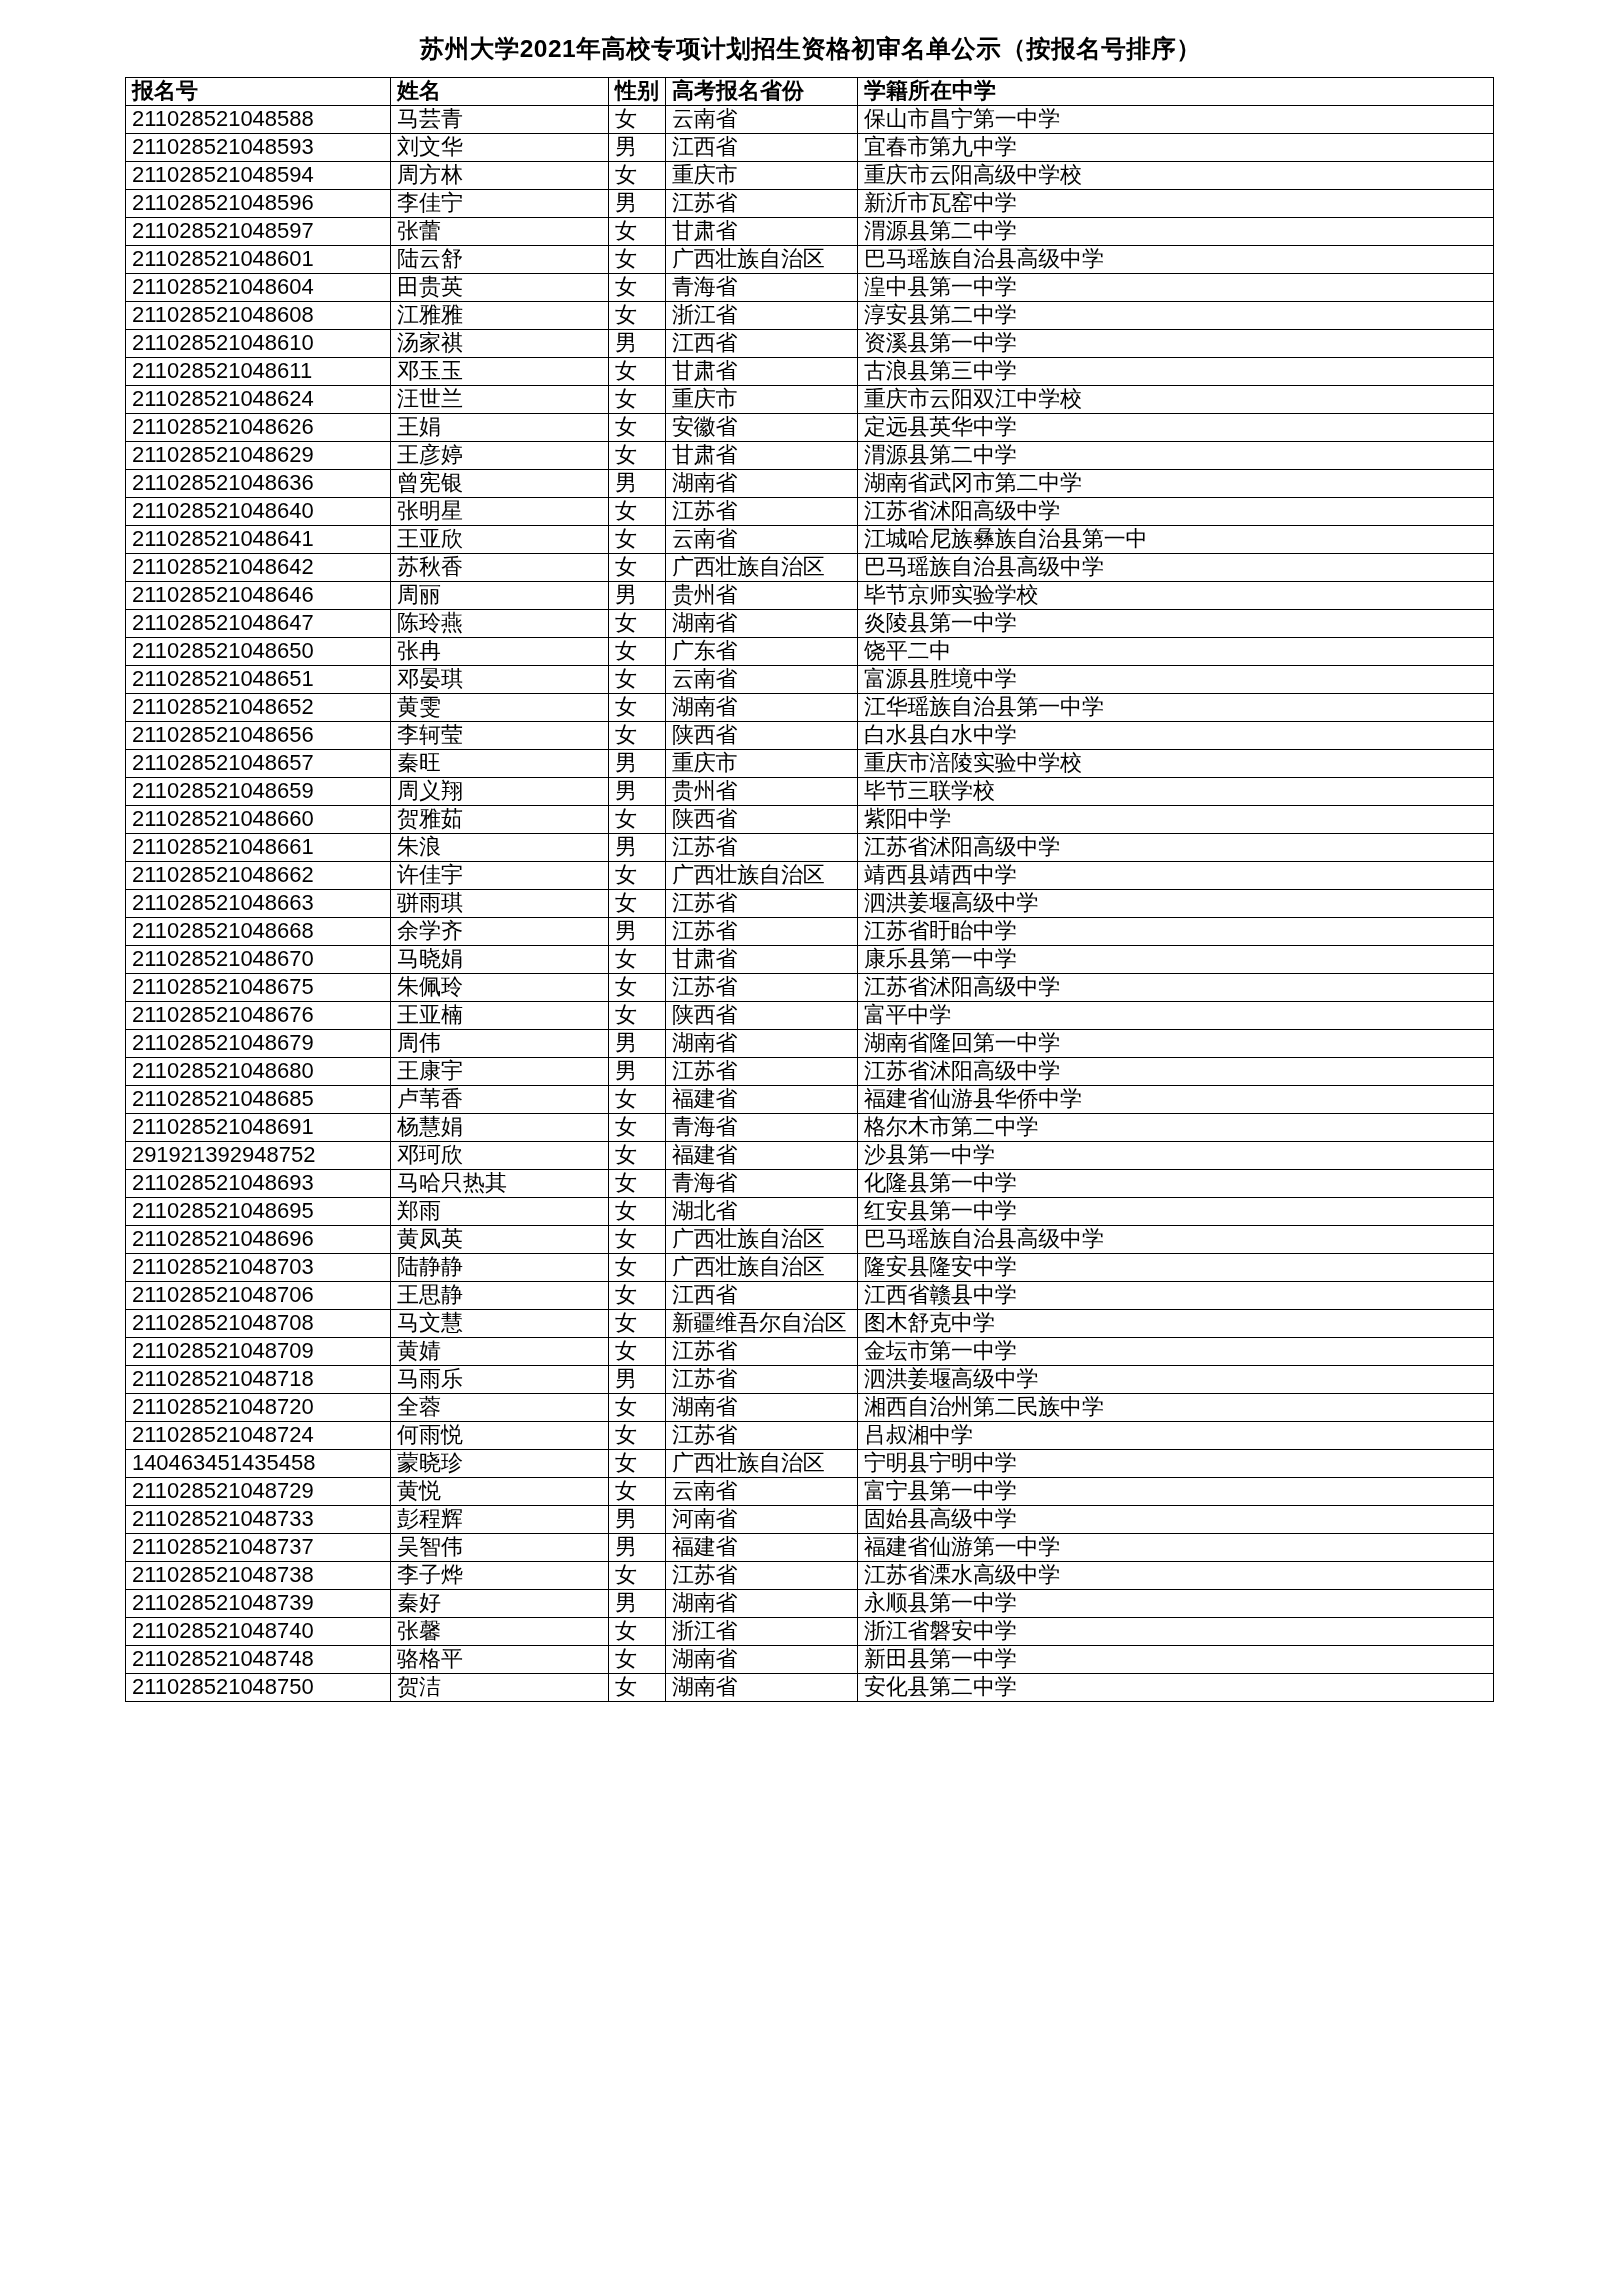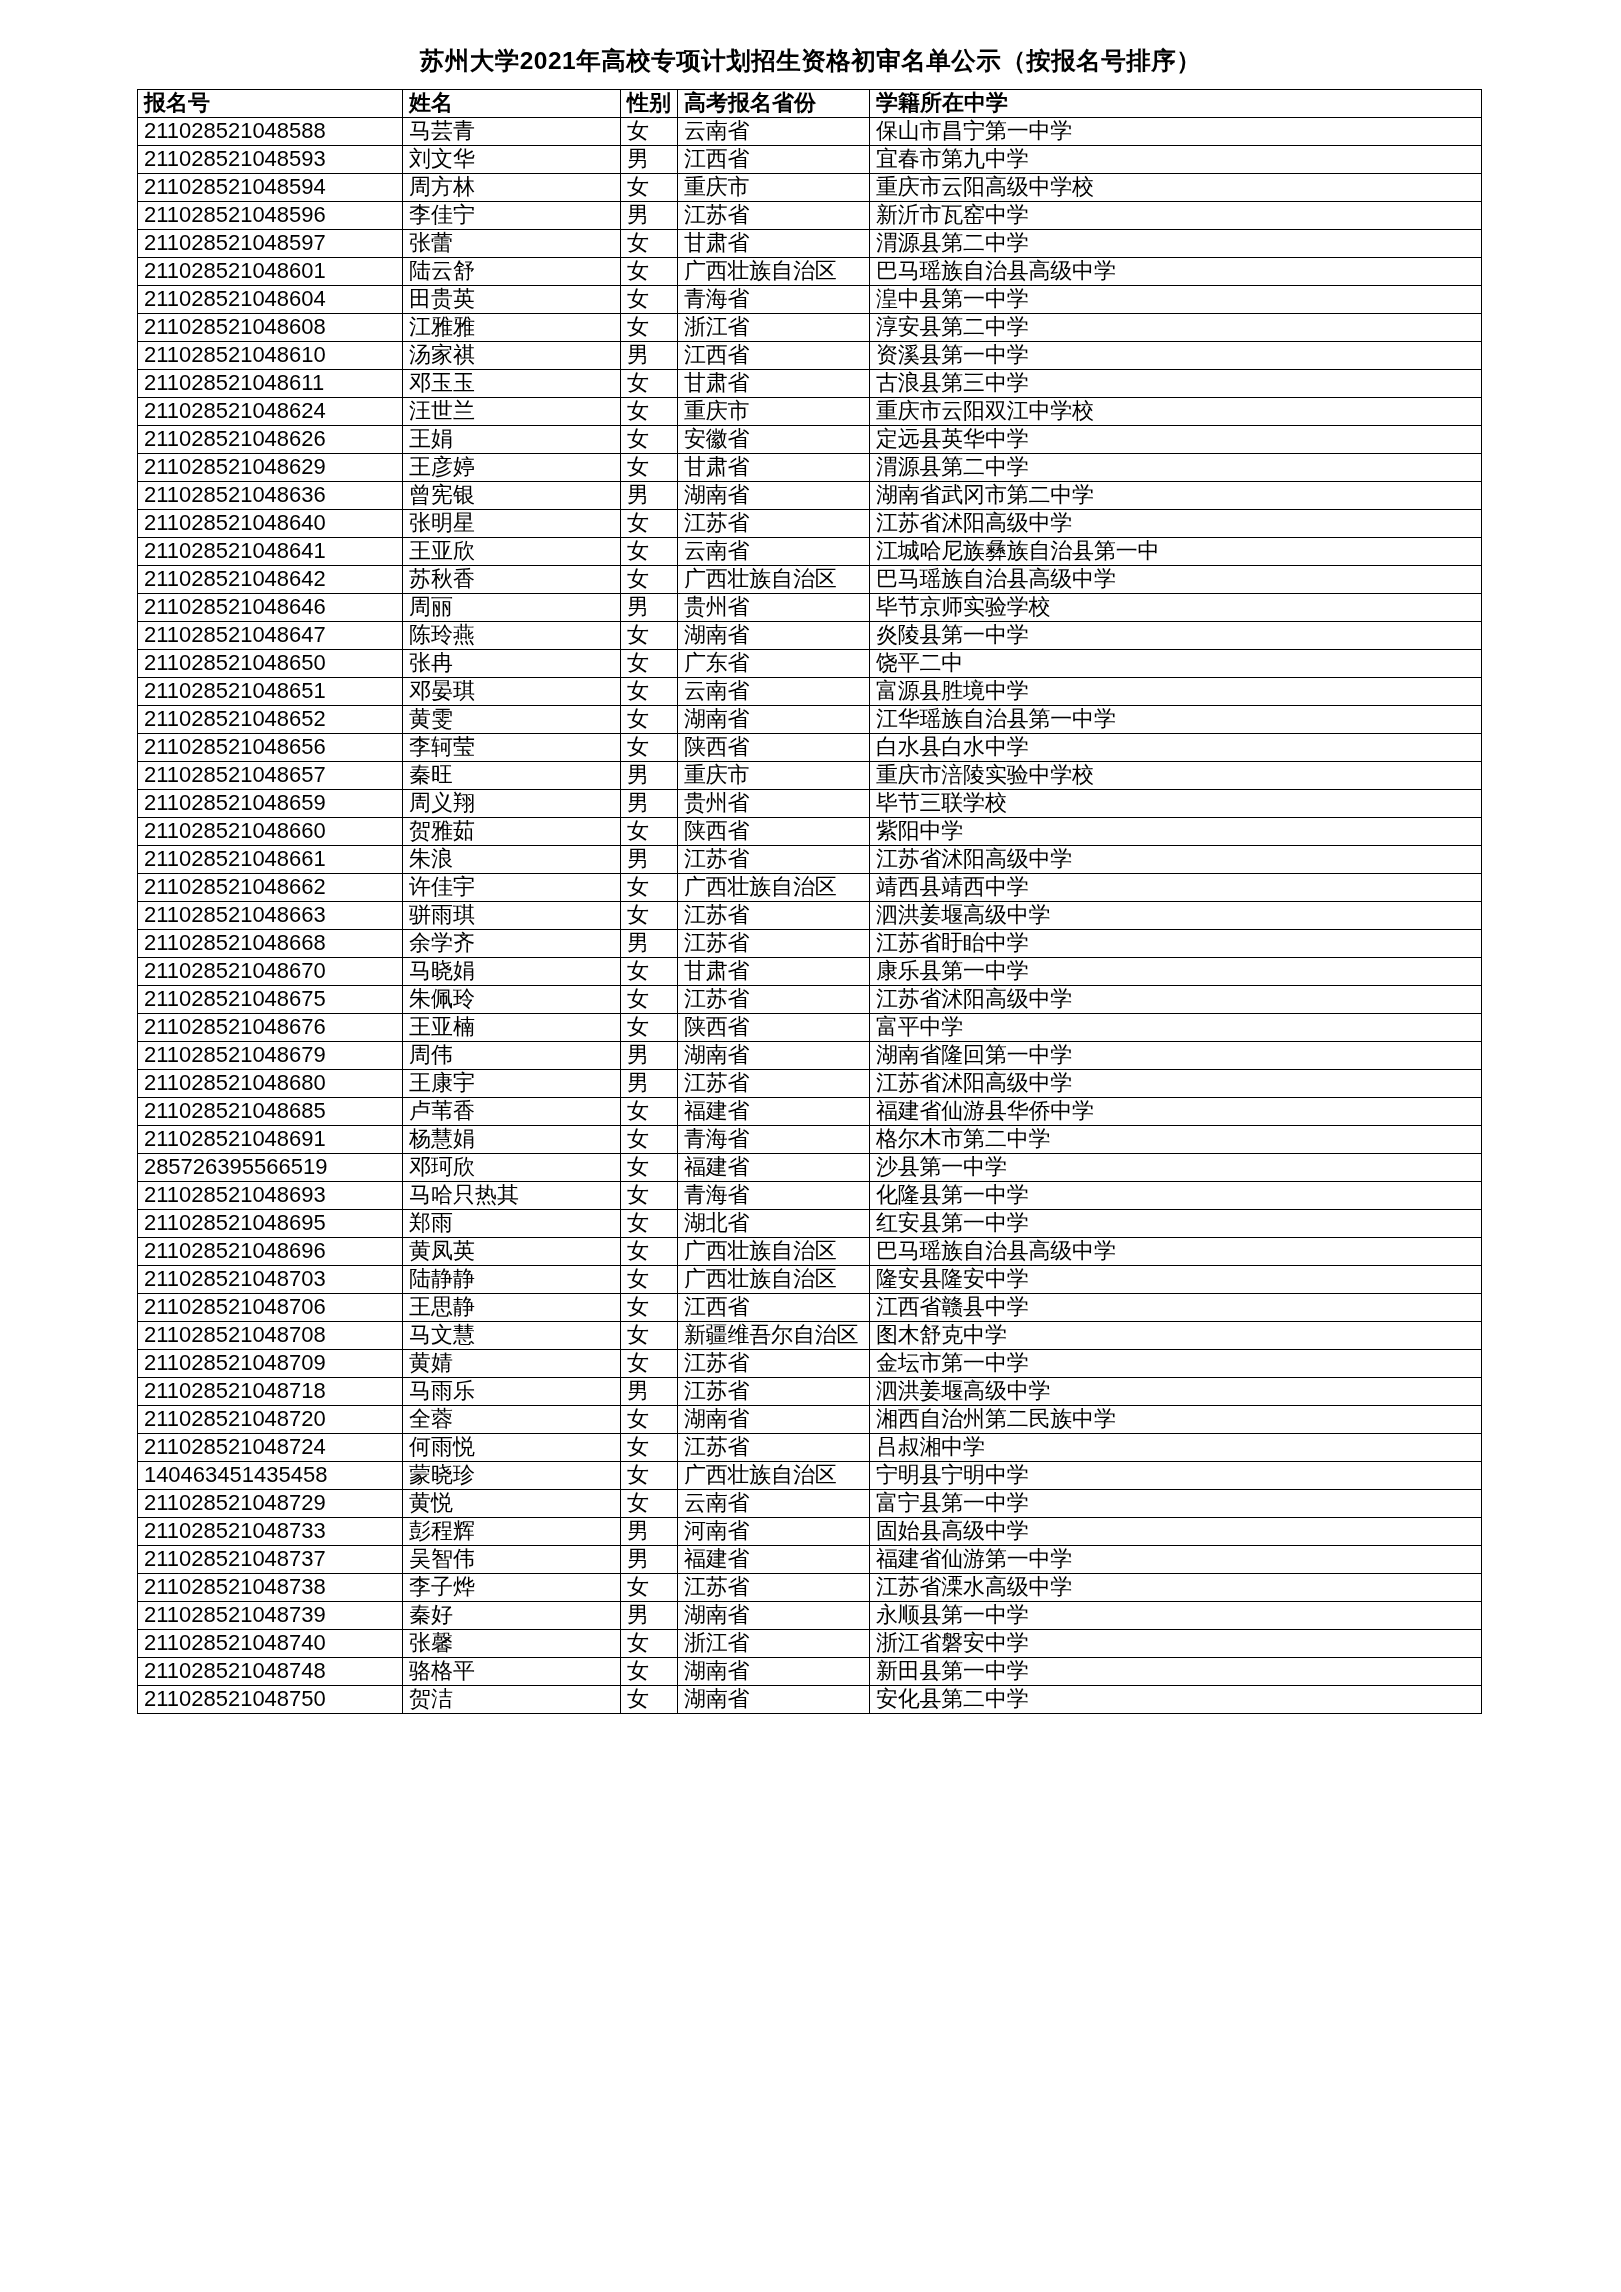--- a/index.html
+++ b/index.html
@@ -12,21 +12,21 @@
     height: 2293px;
     font-family: "Liberation Sans", "DejaVu Sans", sans-serif;
     color: #000000;
     overflow: hidden;
   }
   .page {
     width: 1621px;
     height: 2293px;
     position: relative;
     box-sizing: border-box;
-    padding: 12px;
+    padding: 0;
   }
   .doc-title {
     text-align: center;
     font-size: 24.5px;
     font-weight: bold;
     letter-spacing: 0.5px;
     padding-top: 35px;
     padding-bottom: 13.7px;
     line-height: 1.15;
     font-family: "Liberation Sans", "DejaVu Sans", sans-serif;
@@ -345,21 +345,21 @@
             <td class="cell-tight">福建省仙游县华侨中学</td>
           </tr>
           <tr>
             <td>211028521048691</td>
             <td>杨慧娟</td>
             <td class="sex">女</td>
             <td class="cell-tight">青海省</td>
             <td class="cell-tight">格尔木市第二中学</td>
           </tr>
           <tr>
-            <td>285726395566519</td>
+            <td>291921392948752</td>
             <td>邓珂欣</td>
             <td class="sex">女</td>
             <td class="cell-tight">福建省</td>
             <td class="cell-tight">沙县第一中学</td>
           </tr>
           <tr>
             <td>211028521048693</td>
             <td>马哈只热其</td>
             <td class="sex">女</td>
             <td class="cell-tight">青海省</td>

